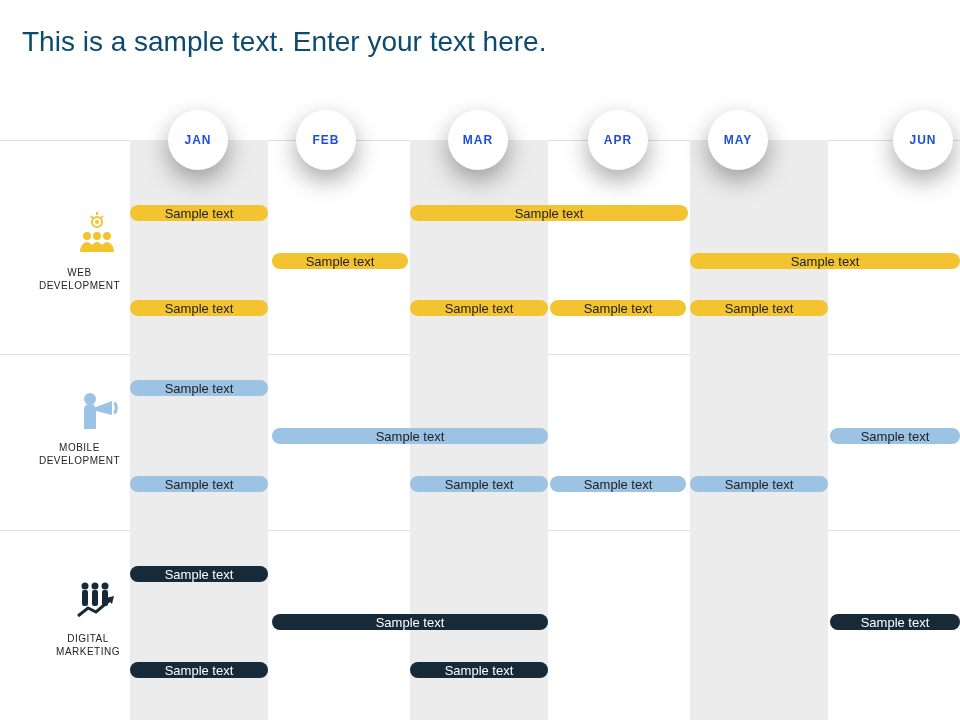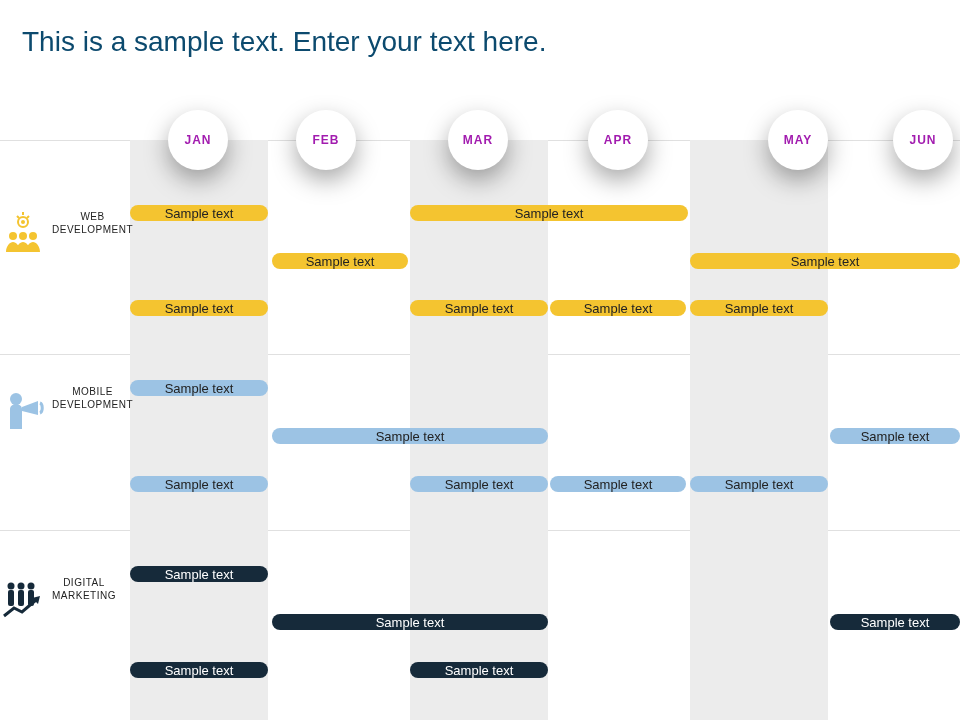--- a/index.html
+++ b/index.html
@@ -2,22 +2,22 @@
 <html><head>
 <meta charset="utf-8">
 <style>
 *{box-sizing:border-box;margin:0;padding:0}
 body{font-family:Verdana,Geneva,sans-serif;background:#fff;width:960px;height:720px;overflow:hidden;position:relative}
 .title{font-size:28px;color:#0c4a6e;padding:26px 0 0 22px;font-weight:400}
 .hr-top{position:absolute;top:140px;left:0;width:960px;height:1px;background:#e0e0e0}
 .hr-1{position:absolute;top:354px;left:0;width:960px;height:1px;background:#e0e0e0}
 .hr-2{position:absolute;top:530px;left:0;width:960px;height:1px;background:#e0e0e0}
 .col-band{position:absolute;top:140px;height:580px;background:#ececec}
-.month-bubble{position:absolute;top:110px;width:60px;height:60px;border-radius:50%;background:#fff;box-shadow:0 10px 24px rgba(0,0,0,.35);display:flex;align-items:center;justify-content:center;font-size:12px;font-weight:700;color:#a21caf;letter-spacing:1px;z-index:5}
-.cat{position:absolute;left:0;width:120px;display:flex;flex-direction:row;align-items:flex-start;gap:6px}
+.month-bubble{position:absolute;top:110px;width:60px;height:60px;border-radius:50%;background:#fff;box-shadow:0 10px 24px rgba(0,0,0,.35);display:flex;align-items:center;justify-content:center;font-size:12px;font-weight:700;color:#1d4ed8;letter-spacing:1px;z-index:5}
+.cat{position:absolute;left:0;width:120px;display:flex;flex-direction:column;align-items:flex-end;gap:6px}
 .cat .label{font-size:10px;font-weight:400;color:#222;letter-spacing:.5px;text-align:center;line-height:1.3}
 .cat svg{width:46px;height:46px}
 .bar{position:absolute;height:16px;border-radius:12px;display:flex;align-items:center;justify-content:center;font-size:13px;color:#222;z-index:3}
 .bar.dark{color:#fff}
 .yellow{background:#f4c430}
 .blue{background:#9cc3e4}
 .dark{background:#162a3a}
 </style>
 </head>
 <body>
@@ -29,21 +29,21 @@
 <div class="hr-2"></div>
 
 <div class="col-band" style="left:130px;width:138px"></div>
 <div class="col-band" style="left:410px;width:138px"></div>
 <div class="col-band" style="left:690px;width:138px"></div>
 
 <div class="month-bubble" style="left:168px">JAN</div>
 <div class="month-bubble" style="left:296px">FEB</div>
 <div class="month-bubble" style="left:448px">MAR</div>
 <div class="month-bubble" style="left:588px">APR</div>
-<div class="month-bubble" style="left:768px">MAY</div>
+<div class="month-bubble" style="left:708px">MAY</div>
 <div class="month-bubble" style="left:893px">JUN</div>
 
 <div class="cat" style="top:210px">
   <span>
     <svg viewBox="0 0 46 46">
         <g fill="#f4c430">
           <circle cx="23" cy="12" r="5" fill="none" stroke="#f4c430" stroke-width="2"></circle>
           <circle cx="23" cy="12" r="2"></circle>
           <path d="M23 2v3M17 6l2 2M29 6l-2 2" stroke="#f4c430" stroke-width="2" fill="none"></path>
           <circle cx="13" cy="26" r="4"></circle>

